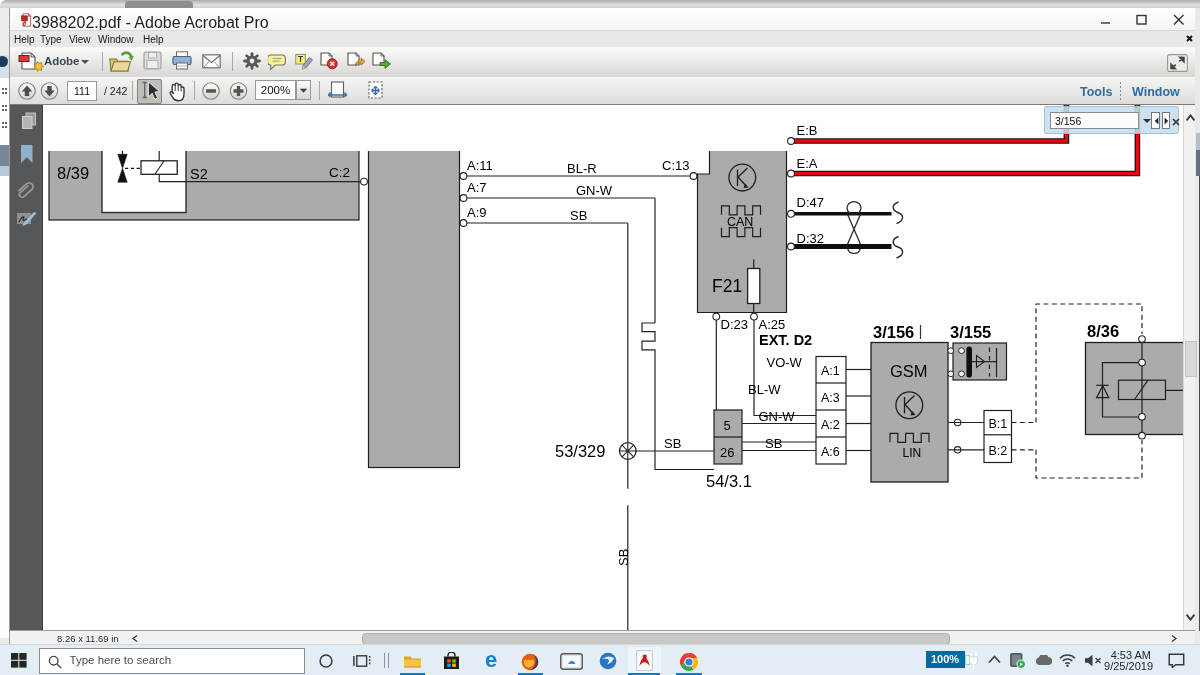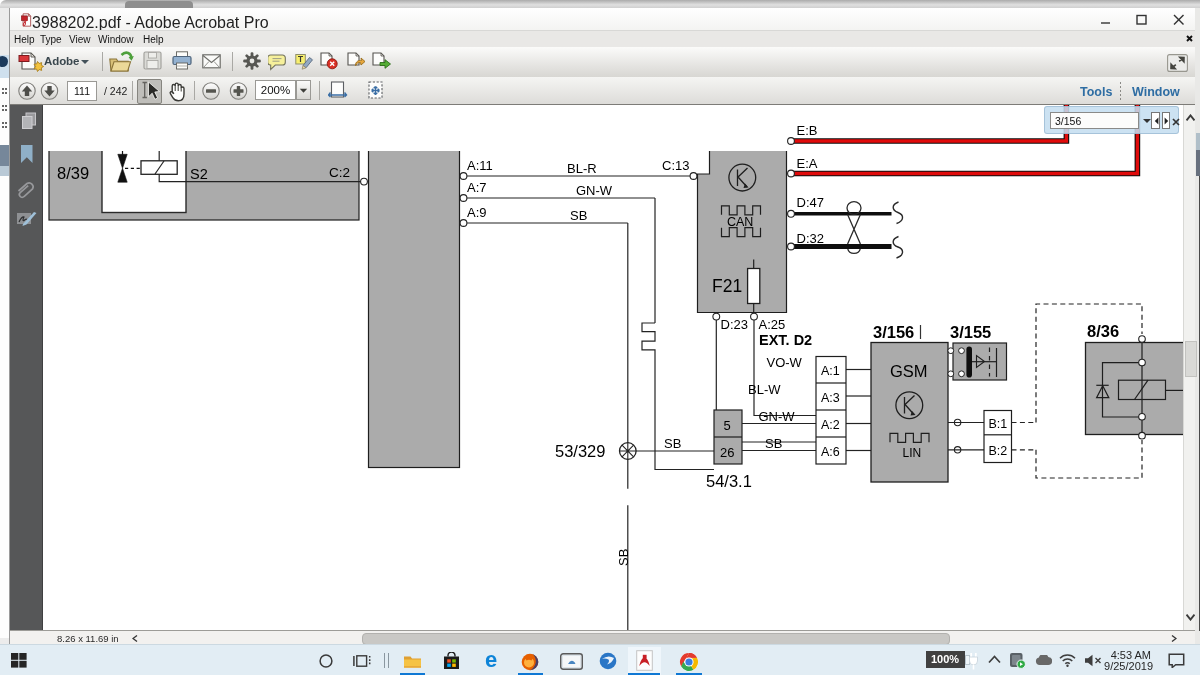--- a/index.html
+++ b/index.html
@@ -462,20 +462,27 @@
       <path d="M1 0.5 L5 3.5 L1 6.5" fill="none" stroke="#333" stroke-width="1.3"></path>
     </svg>
 </div>
 <div id="taskbar" class="abs">
   <svg class="abs" style="left:11px;top:8.5px" width="16" height="15" viewBox="0 0 16 15">
     <rect x="0" y="0" width="7.3" height="6.8" fill="#252525"></rect>
     <rect x="8.3" y="0" width="7.3" height="6.8" fill="#252525"></rect>
     <rect x="0" y="7.8" width="7.3" height="6.8" fill="#252525"></rect>
     <rect x="8.3" y="7.8" width="7.3" height="6.8" fill="#252525"></rect>
   </svg>
+  <div id="tsearch">
+      <span>Type here to search</span>
+    <svg class="abs" style="left:8px;top:6px" width="14" height="14" viewBox="0 0 14 14">
+      <circle cx="5.7" cy="5.7" r="4.3" fill="none" stroke="#4a4a4a" stroke-width="1.4"></circle>
+      <line x1="9" y1="9" x2="13" y2="13" stroke="#4a4a4a" stroke-width="1.4"></line>
+    </svg>
+  </div>
   <svg class="abs" style="left:319px;top:9.5px" width="14" height="14" viewBox="0 0 14 14">
       <circle cx="7" cy="7" r="5.9" fill="none" stroke="#3a3a3a" stroke-width="1.5"></circle>
     </svg>
   <svg class="abs" style="left:353px;top:9px" width="18" height="14" viewBox="0 0 18 14">
     <rect x="3.8" y="1.8" width="9.8" height="10.4" fill="none" stroke="#3a3a3a" stroke-width="1.4"></rect>
     <line x1="0.9" y1="2" x2="0.9" y2="12" stroke="#3a3a3a" stroke-width="1.5"></line>
     <line x1="16.7" y1="2" x2="16.7" y2="12" stroke="#3a3a3a" stroke-width="1.5" stroke-dasharray="1.6 1.7"></line>
   </svg>
   <div class="abs" style="left:384px;top:8px;width:1.3px;height:15px;background:#8a97a0"></div>
   <div class="abs" style="left:388px;top:8px;width:1.3px;height:15px;background:#8a97a0"></div>
@@ -520,21 +527,21 @@
     <path d="M10 1 a9 9 0 0 1 8 4.7 h-8 a4.7 4.7 0 0 0 -4.2 2.6 z" fill="#e33b2e"></path>
     <path d="M2.2 14.5 a9 9 0 0 0 12.3 3.2 l-3.8-6.3 a4.7 4.7 0 0 1 -6.3-1.6 z" fill="#36a852"></path>
     <path d="M18 5.7 a9 9 0 0 1 -3.5 12 l-4-6.6 a4.7 4.7 0 0 0 0.1-4.7 z" fill="#f6b800"></path>
     <circle cx="10" cy="10" r="4.6" fill="#fff"></circle>
     <circle cx="10" cy="10" r="3.6" fill="#3a7de0"></circle>
   </svg>
   <div class="ul" style="left:400px;width:25px"></div>
   <div class="ul" style="left:518px;width:25px"></div>
   <div class="ul" style="left:628px;width:32px"></div>
   <div class="ul" style="left:676px;width:26px"></div>
-  <div class="abs" style="left:925.5px;top:6px;width:39px;height:17px;background:#404040;color:#fff;font-size:11px;font-weight:bold;text-align:center;line-height:17px">100%</div>
+  <div class="abs" style="left:925.5px;top:6px;width:39px;height:17px;background:#0369a1;color:#fff;font-size:11px;font-weight:bold;text-align:center;line-height:17px">100%</div>
   <div class="abs" style="left:964.5px;top:10.5px;width:3px;height:8px;background:#eef5f9;border:1px solid #b7c4cc"></div>
   <svg class="abs" style="left:967px;top:7px" width="13" height="19" viewBox="0 0 13 19">
     <line x1="4.2" y1="1" x2="4.2" y2="5" stroke="#fff" stroke-width="1.8"></line>
     <line x1="8.8" y1="1" x2="8.8" y2="5" stroke="#fff" stroke-width="1.8"></line>
     <path d="M2.5 5 h8 v4 a4 4 0 0 1 -8 0 z" fill="#fff" stroke="#c5d2da" stroke-width="0.8"></path>
     <line x1="6.5" y1="13" x2="6.5" y2="17.5" stroke="#fff" stroke-width="1.6"></line>
   </svg>
   <svg class="abs" style="left:988px;top:10px" width="13" height="9" viewBox="0 0 13 9">
       <path d="M1 7.5 L6.5 1.5 L12 7.5" fill="none" stroke="#3e3e3e" stroke-width="1.7"></path>
     </svg>

